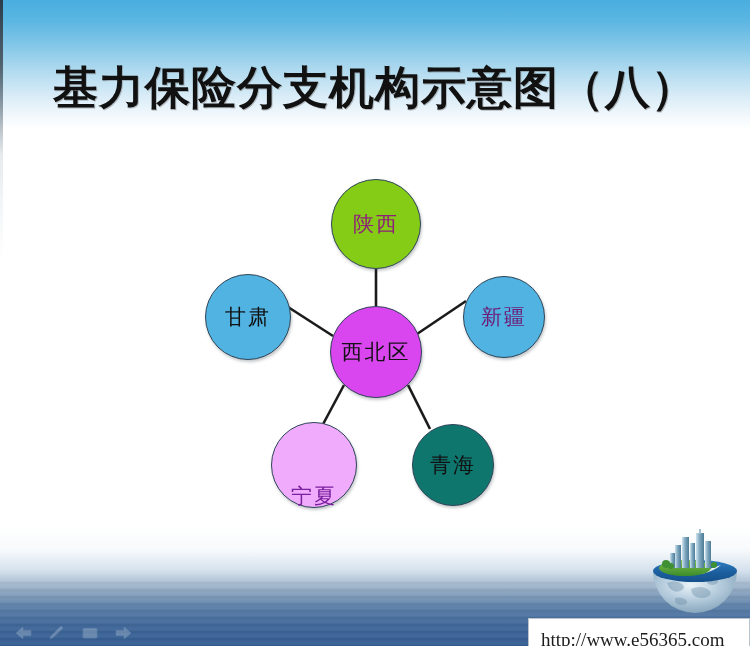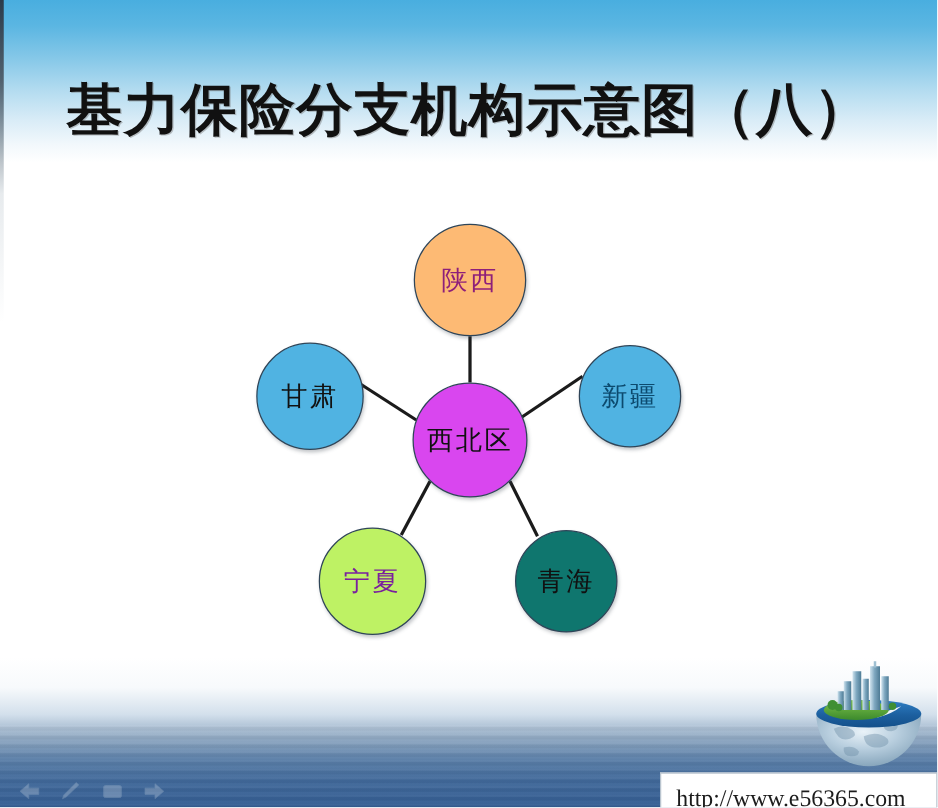--- a/index.html
+++ b/index.html
@@ -191,32 +191,32 @@
       <line x1="344" y1="385" x2="321" y2="428" stroke="#1b1b1b" stroke-width="2.6"></line>
 
       <line x1="333" y1="336" x2="288" y2="307" stroke="#1b1b1b" stroke-width="2.6"></line>
     </svg>
 
     <div class="node" style="left: 205px; top: 274px; width: 86px; height: 86px; background: rgb(80, 179, 226); border-color: rgb(47, 69, 88);">
       <span class="node-label" style="color: rgb(17, 17, 17);">甘肃</span>
     </div>
 
     <div class="node" style="left: 463px; top: 276px; width: 82px; height: 82px; background: rgb(80, 179, 226); border-color: rgb(47, 69, 88);">
-      <span class="node-label" style="color: #0c4a6e;">新疆</span>
-    </div>
-
-    <div class="node" style="left: 255px; top: 422px; width: 86px; height: 86px; background: #bef264; border-color: rgb(47, 69, 88);">
+      <span class="node-label" style="color: #701a75;">新疆</span>
+    </div>
+
+    <div class="node" style="left: 271px; top: 422px; width: 86px; height: 86px; background: #f0abfc; border-color: rgb(47, 69, 88); align-items: flex-end;">
       <span class="node-label" style="color: rgb(122, 31, 158);">宁夏</span>
     </div>
 
     <div class="node" style="left: 412px; top: 424px; width: 82px; height: 82px; background: #0f766e; border-color: rgb(47, 69, 88);">
       <span class="node-label" style="color: rgb(17, 17, 17);">青海</span>
     </div>
 
-    <div class="node" style="left: 331px; top: 179px; width: 90px; height: 90px; background: #fdba74; border-color: rgb(47, 69, 88);">
+    <div class="node" style="left: 331px; top: 179px; width: 90px; height: 90px; background: #84cc16; border-color: rgb(47, 69, 88);">
       <span class="node-label" style="color: rgb(142, 31, 122);">陕西</span>
     </div>
 
     <div class="node" style="left: 330px; top: 306px; width: 92px; height: 92px; background: #d946ef; border-color: rgb(47, 69, 88);">
       <span class="node-label" style="color: rgb(17, 17, 17);">西北区</span>
     </div>
 
   </div>
 
   <svg class="globe" viewBox="0 0 100 92">

